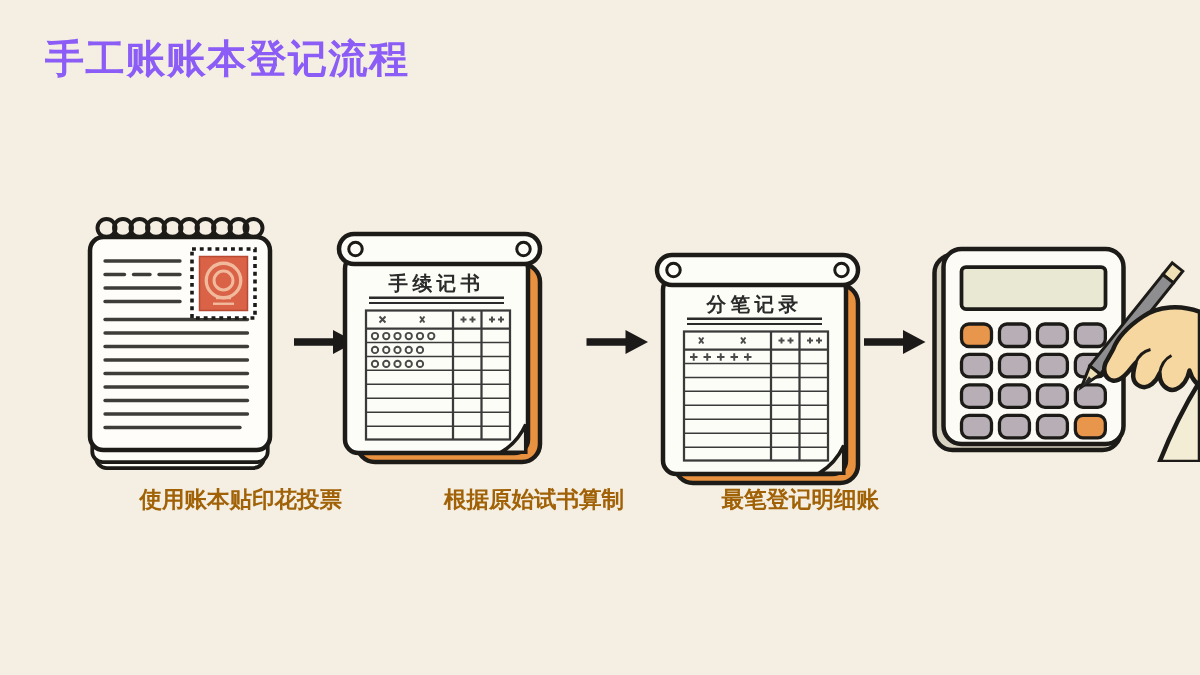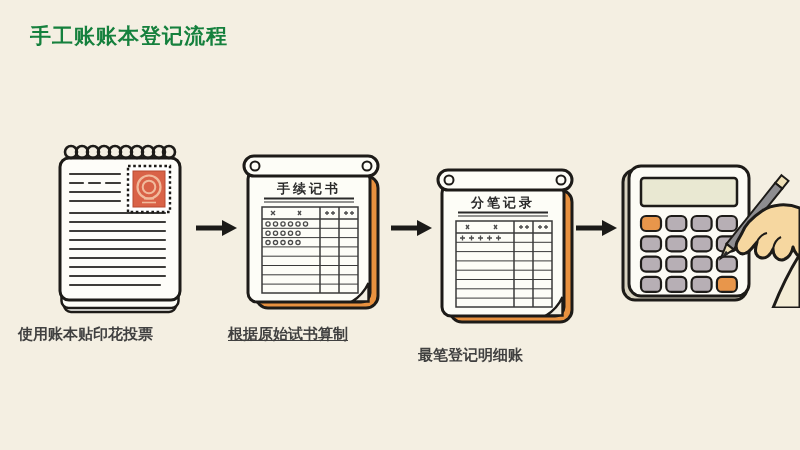--- a/index.html
+++ b/index.html
@@ -3,38 +3,38 @@
 <meta charset="utf-8">
 <style>
   html,body{margin:0;padding:0;}
   .canvas{
     position:relative;width:800px;height:450px;overflow:hidden;
     background:#f4efe2;
     font-family:"Liberation Sans","DejaVu Sans",sans-serif;
   }
   .title{
     position:absolute;left:30px;top:22px;
-    font-size:21px;font-weight:800;color:#15803d;letter-spacing:1px;
+    font-size:26px;font-weight:800;color:#8b5cf6;letter-spacing:1px;
   }
   .caption{
-    position:absolute;top:322px;text-align:left;
-    font-size:15px;font-weight:600;color:#404040;line-height:1.55;
+    position:absolute;top:322px;text-align:right;
+    font-size:15px;font-weight:600;color:#a16207;line-height:1.55;
   }
   .cap1{left:18px;width:210px;}
-  .cap2{left:228px;width:188px;text-decoration:underline;}
-  .cap3{left:418px;width:168px;margin-top:21px;}
+  .cap2{left:228px;width:188px;}
+  .cap3{left:418px;width:168px;}
   .cap4{left:628px;width:145px;}
   .illus{position:absolute;}
   .illus svg{display:block;}
   .step1{left:52px;top:134px;}
   .arrow{position:absolute;top:219px;}
   .arrow1{left:194px;}
   .arrow2{left:389px;}
   .arrow3{left:574px;}
-  .step2{left:242px;top:150px;}
+  .step2{left:224px;top:150px;}
   .step3{left:436px;top:164px;}
   .step4{left:615px;top:158px;}
   text.booktitle{
     font-family:"Liberation Sans","DejaVu Sans",sans-serif;
     font-size:13px;font-weight:700;fill:#2b2b2b;letter-spacing:3px;
   }
 </style>
 </head>
 <body>
 

